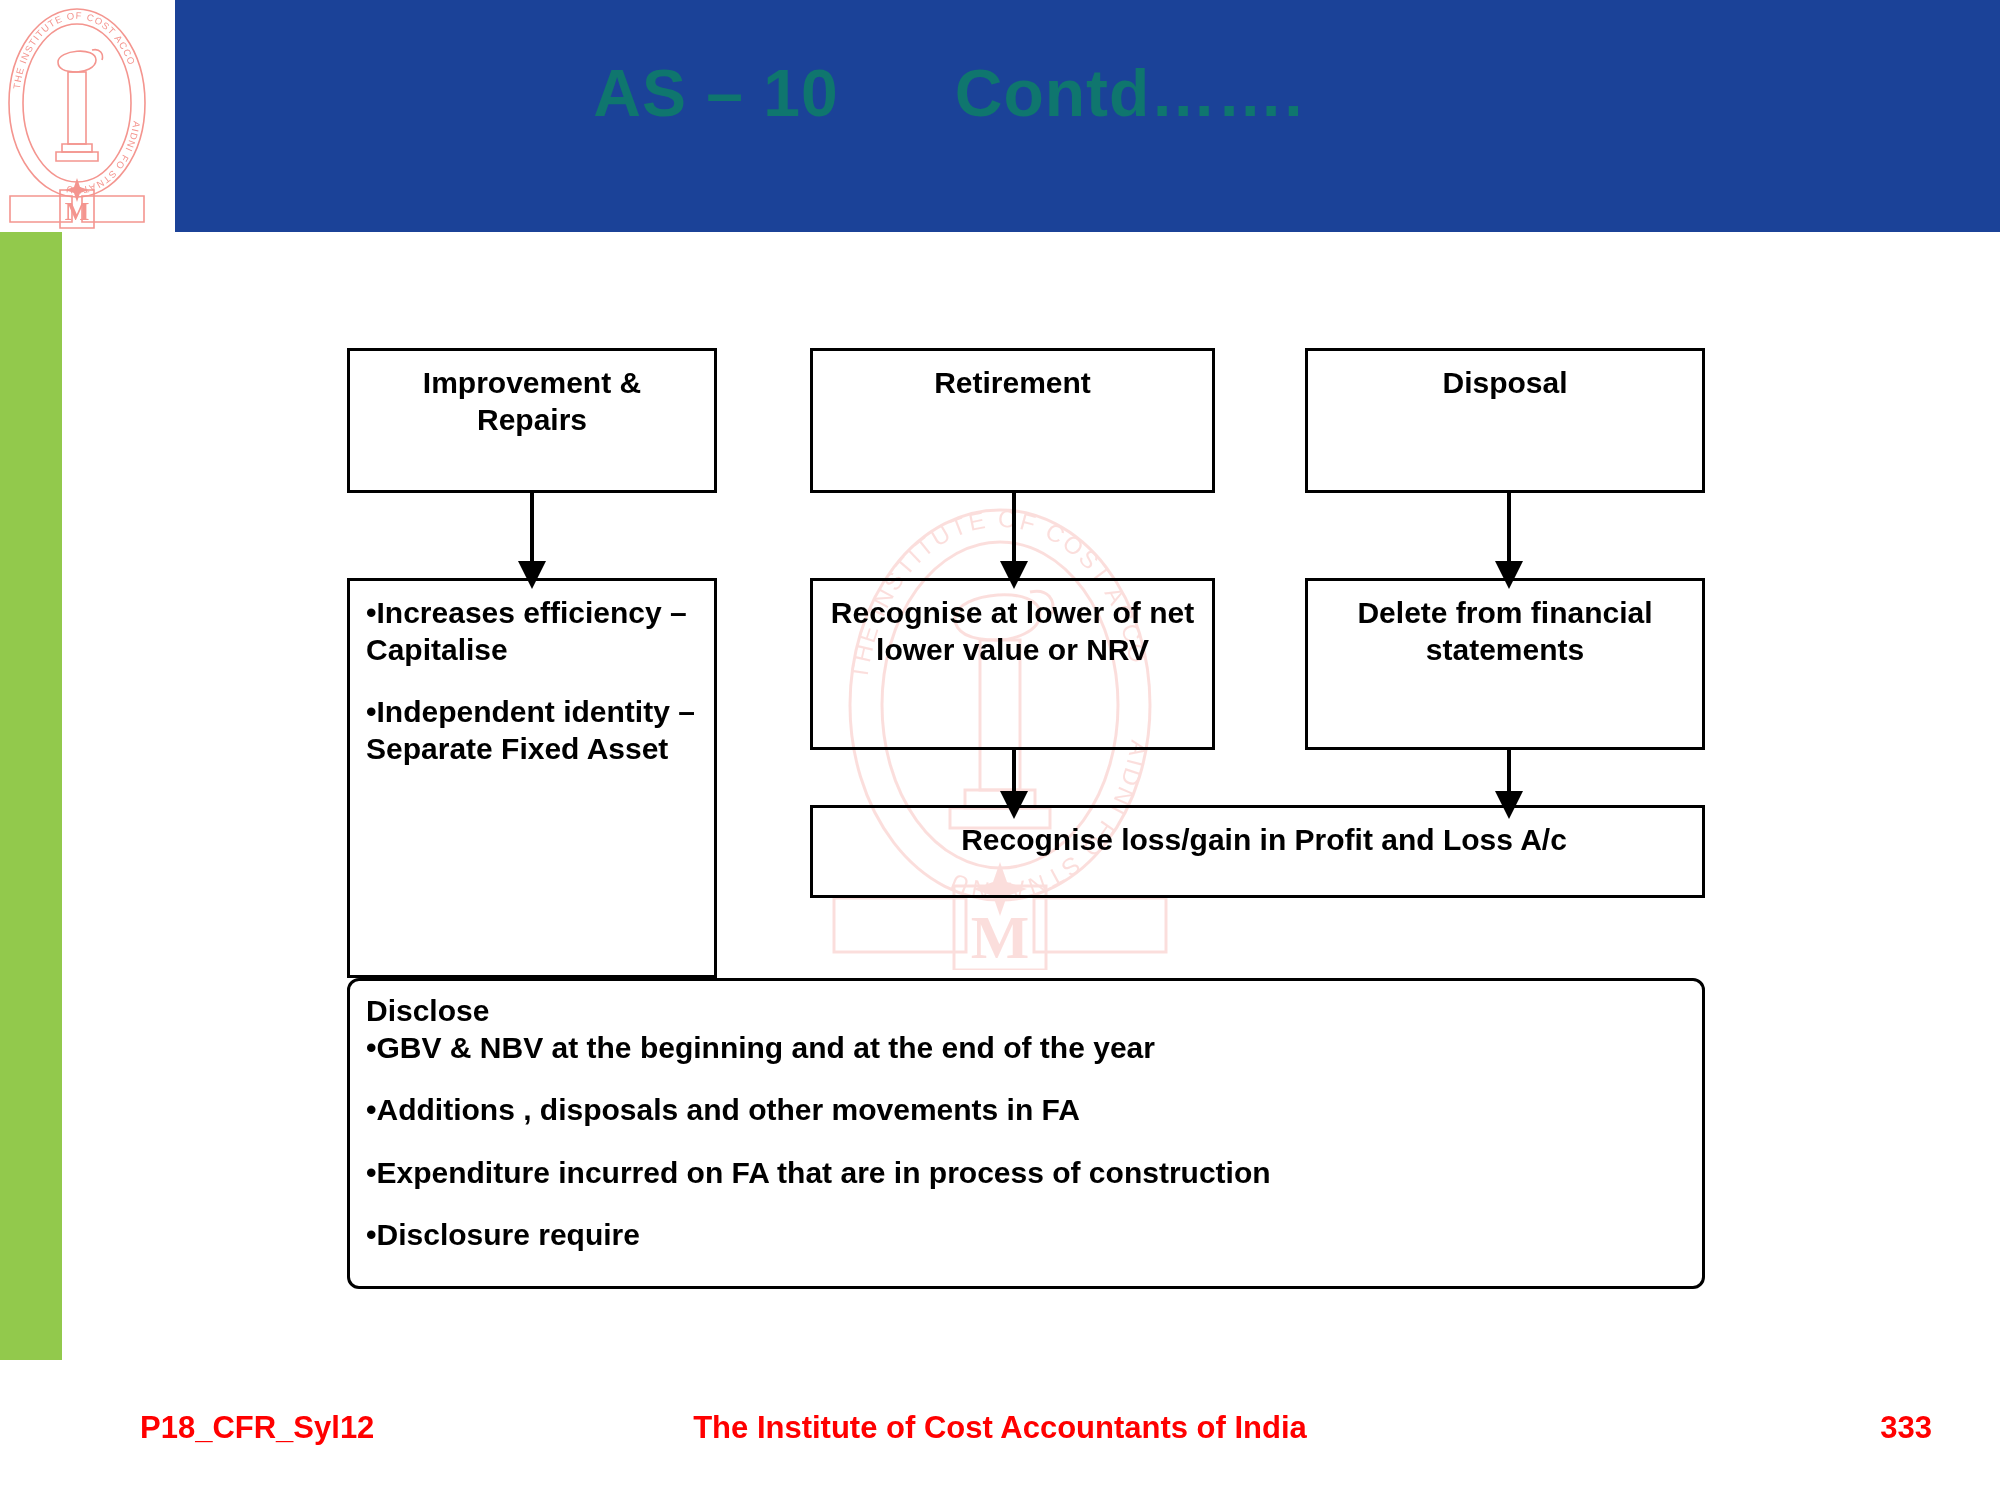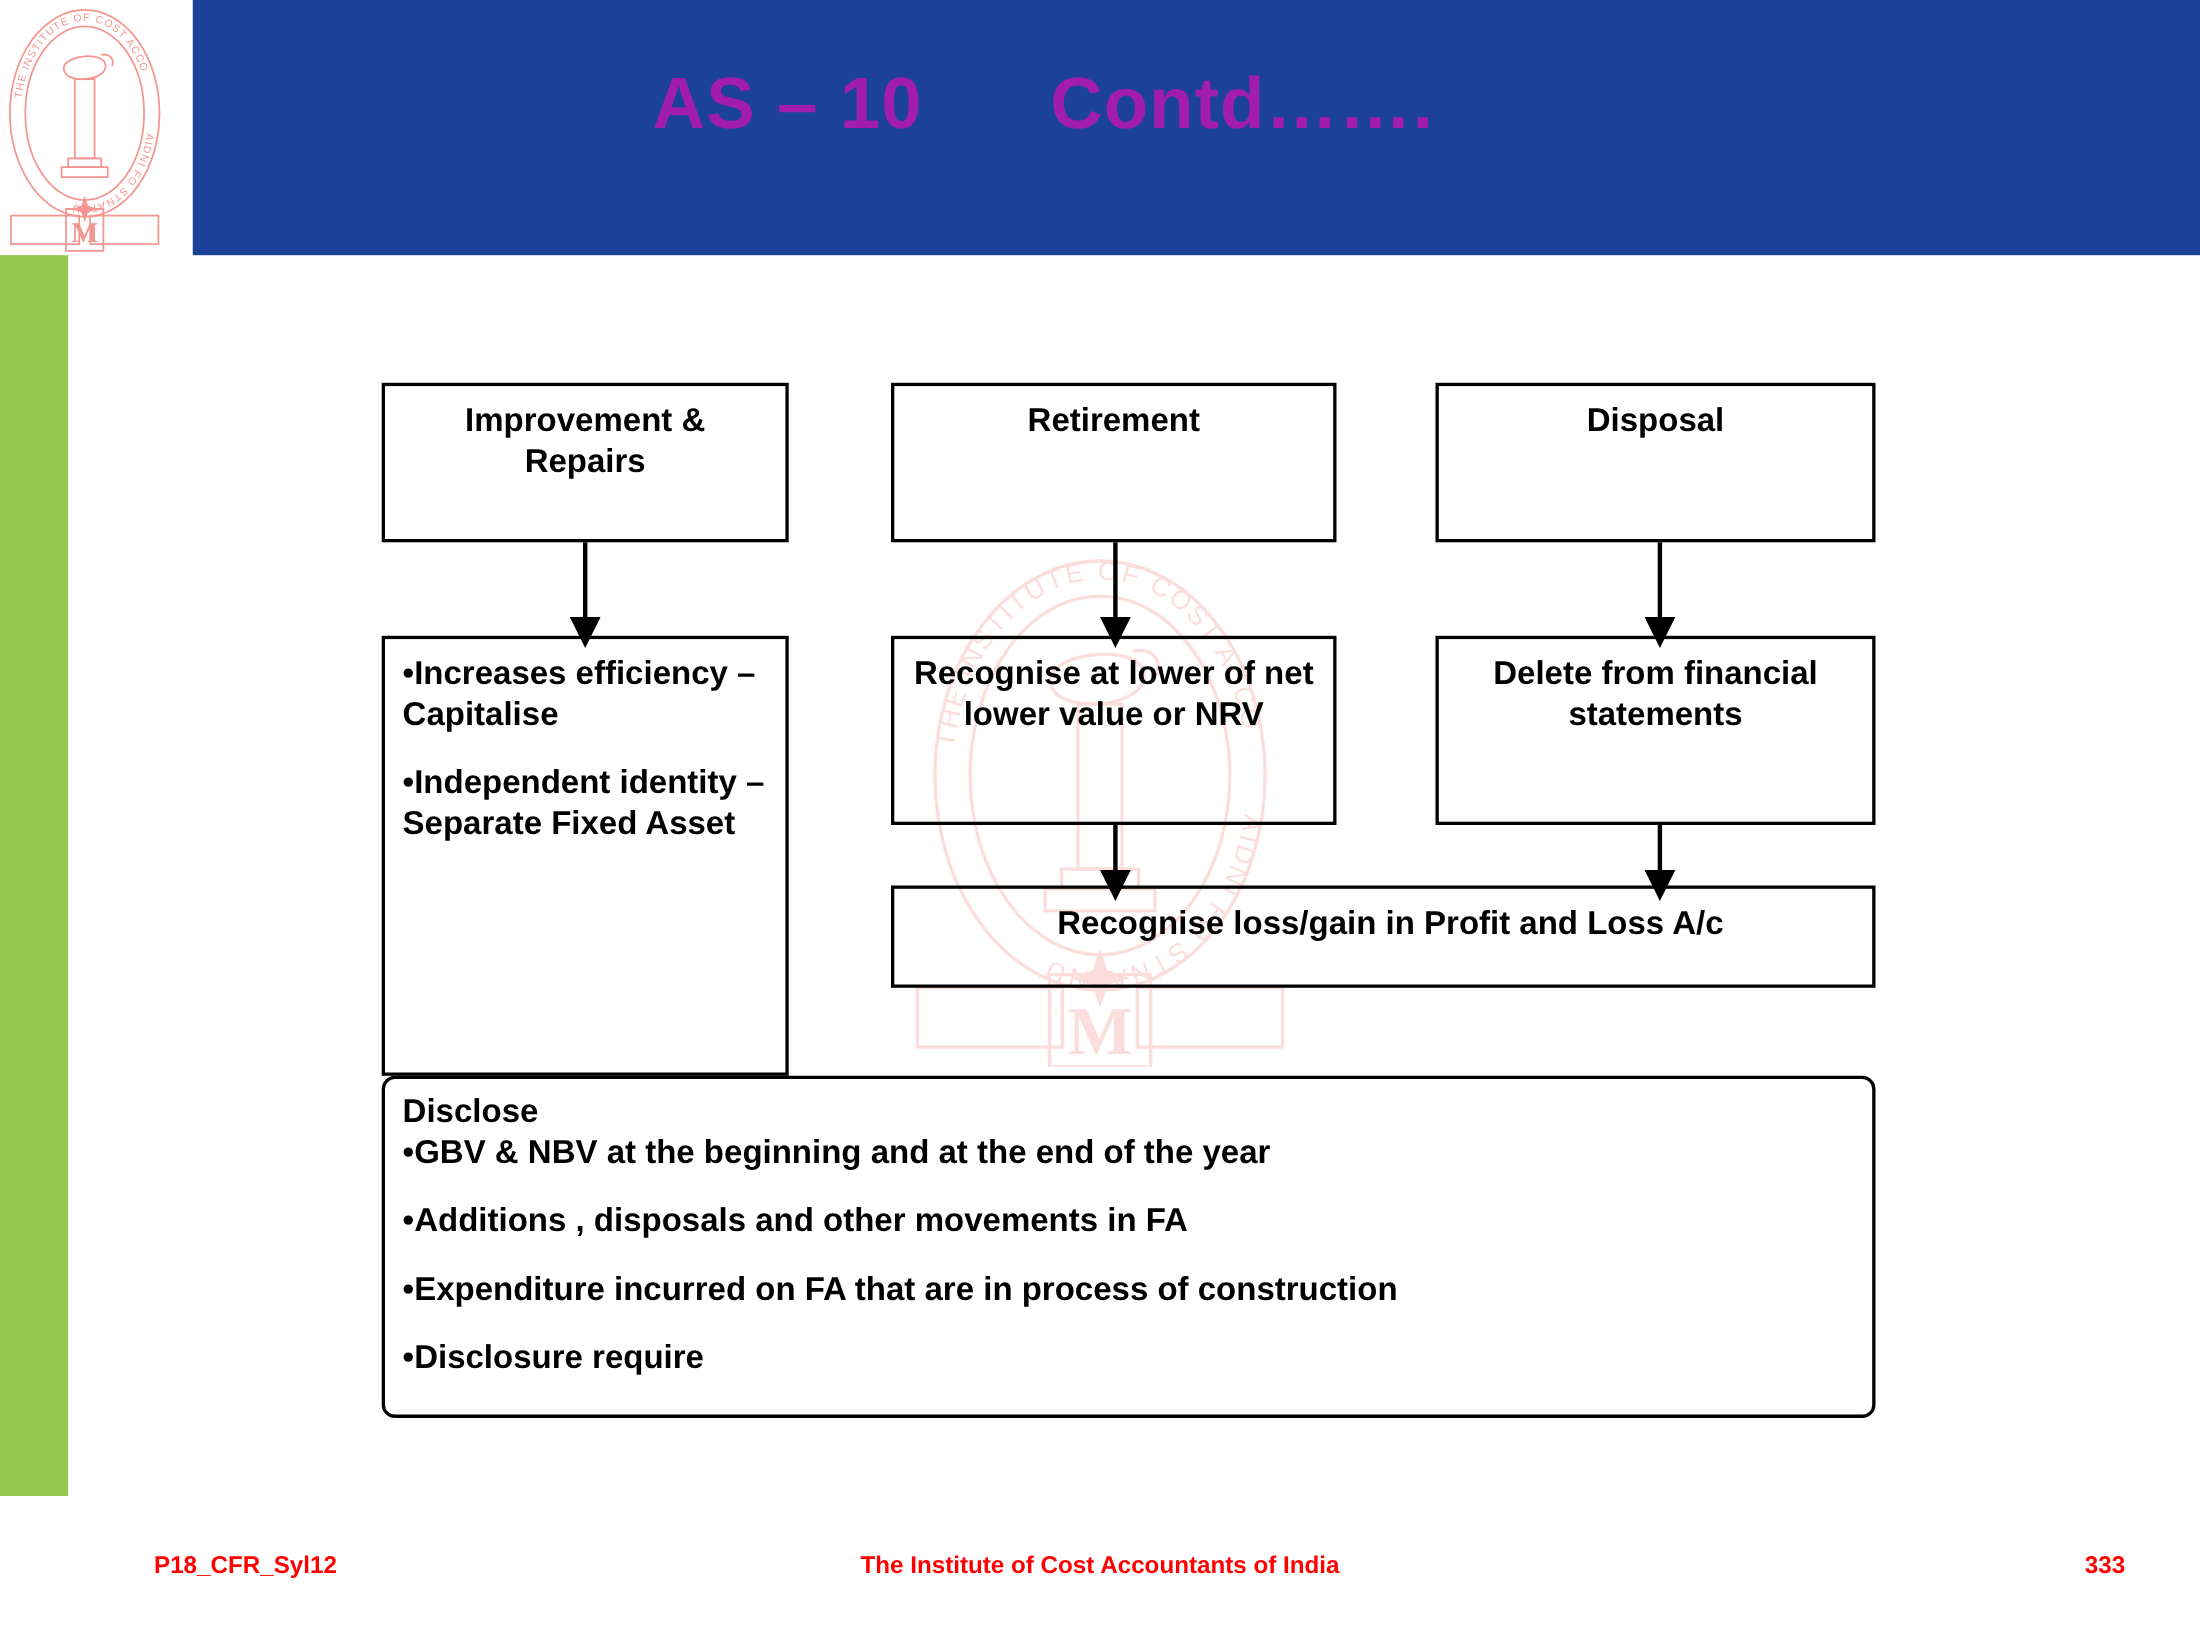--- a/index.html
+++ b/index.html
@@ -23,21 +23,21 @@
     width: 1825px;
     height: 232px;
     background: #1B4298;
   }
   #header-title {
     position: absolute;
     left: 175px;
     top: 55px;
     width: 1547px;
     text-align: center;
-    color: #a21caf;
+    color: #0f766e;
     font-size: 66px;
     font-weight: bold;
     letter-spacing: 1px;
     white-space: pre;
   }
 
   
   #logo-box {
     position: absolute;
     left: 0;
@@ -106,21 +106,21 @@
   }
 
   
   #footer {
     position: absolute;
     left: 0;
     top: 1410px;
     width: 2000px;
     height: 60px;
     color: #FF0000;
-    font-size: 22px;
+    font-size: 31px;
     font-weight: bold;
   }
   #footer-left   { position: absolute; left: 140px;  top: 0; }
   #footer-center { position: absolute; left: 0; top: 0; width: 2000px; text-align: center; }
   #footer-right  { position: absolute; right: 68px;  top: 0; }
 </style>
 </head>
 <body>
 
 <div id="header-band"></div>

